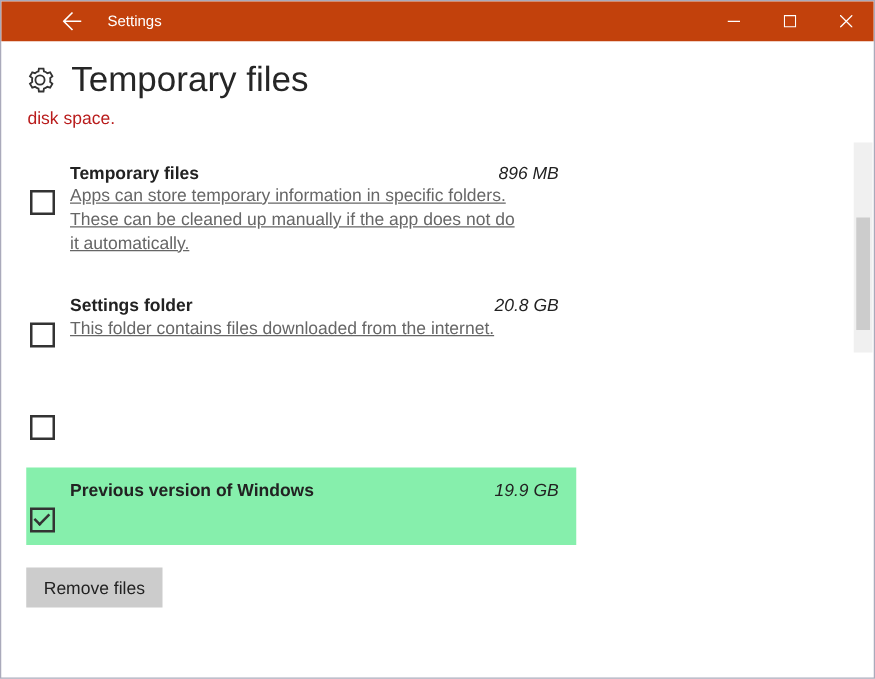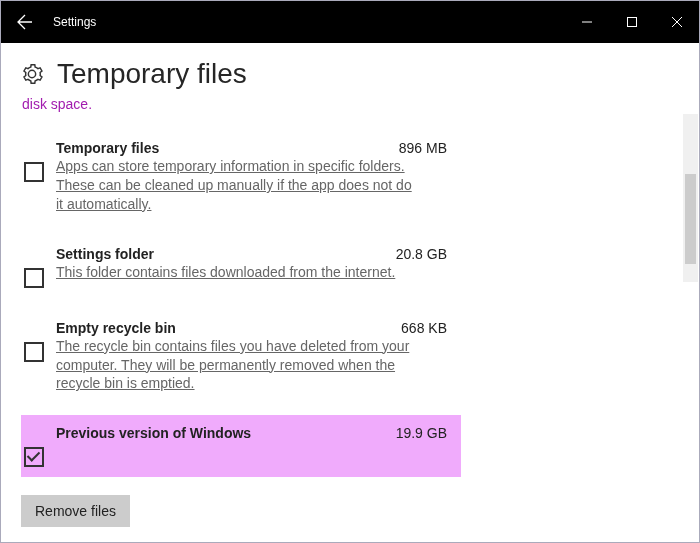--- a/index.html
+++ b/index.html
@@ -6,26 +6,27 @@
     body {
       font-family: "Segoe UI", Tahoma, sans-serif;
       background: #fff;
       width: 700px;
       height: 543px;
       overflow: hidden;
       border: 1px solid #aab;
       position: relative;
     }
     .titlebar {
-      height: 42px;
-      background: #000000;
+      height: 32px;
+      background: #c2410c;
       color: #fff;
       display: flex;
       align-items: center;
       font-size: 12px;
+      padding-left: 33px;
     }
     .titlebar .back {
       width: 48px;
       height: 32px;
       display: flex;
       align-items: center;
       justify-content: center;
     }
     .titlebar .title {
       padding-left: 4px;
@@ -44,36 +45,36 @@
       padding: 15px 20px 8px 20px;
       gap: 14px;
     }
     .header h1 {
       font-weight: 300;
       font-size: 28px;
       color: #262626;
     }
     .truncated {
       font-size: 14px;
-      color: #a21caf;
+      color: #b91c1c;
       padding: 0 20px 18px 21px;
       margin-top: -2px;
     }
     .list {
       padding: 0 20px;
     }
     .item {
       display: flex;
       align-items: flex-start;
       padding: 10px 10px 10px 3px;
       margin-bottom: 12px;
       width: 440px;
     }
     .item.selected {
-      background: #f0abfc;
+      background: #86efac;
       margin-bottom: 18px;
     }
     .checkbox {
       width: 20px;
       height: 20px;
       border: 2px solid #333;
       margin-top: 22px;
       flex: 0 0 20px;
       position: relative;
     }
@@ -96,20 +97,21 @@
       display: flex;
       justify-content: space-between;
       font-size: 14px;
       color: #222;
       font-weight: 600;
     }
     .itemhead .size {
       font-weight: 400;
       color: #222;
       padding-right: 4px;
+      font-style: italic;
     }
     .itemdesc {
       font-size: 14px;
       color: #666;
       line-height: 1.35;
       padding-right: 30px;
       padding-top: 1px;
       text-decoration: underline;
     }
     .removebtn {
@@ -192,27 +194,20 @@
       <div class="itembody">
         <div class="itemhead">
           <span>Settings folder</span>
           <span class="size">20.8 GB</span>
         </div>
         <div class="itemdesc">This folder contains files downloaded from the internet.</div>
       </div>
     </div>
     <div class="item">
       <div class="checkbox"></div>
-      <div class="itembody">
-        <div class="itemhead">
-          <span>Empty recycle bin</span>
-          <span class="size">668 KB</span>
-        </div>
-        <div class="itemdesc">The recycle bin contains files you have deleted from your computer. They will be permanently removed when the recycle bin is emptied.</div>
-      </div>
     </div>
     <div class="item selected">
       <div class="checkbox checked"></div>
       <div class="itembody">
         <div class="itemhead">
           <span>Previous version of Windows</span>
           <span class="size">19.9 GB</span>
         </div>
       </div>
     </div>

